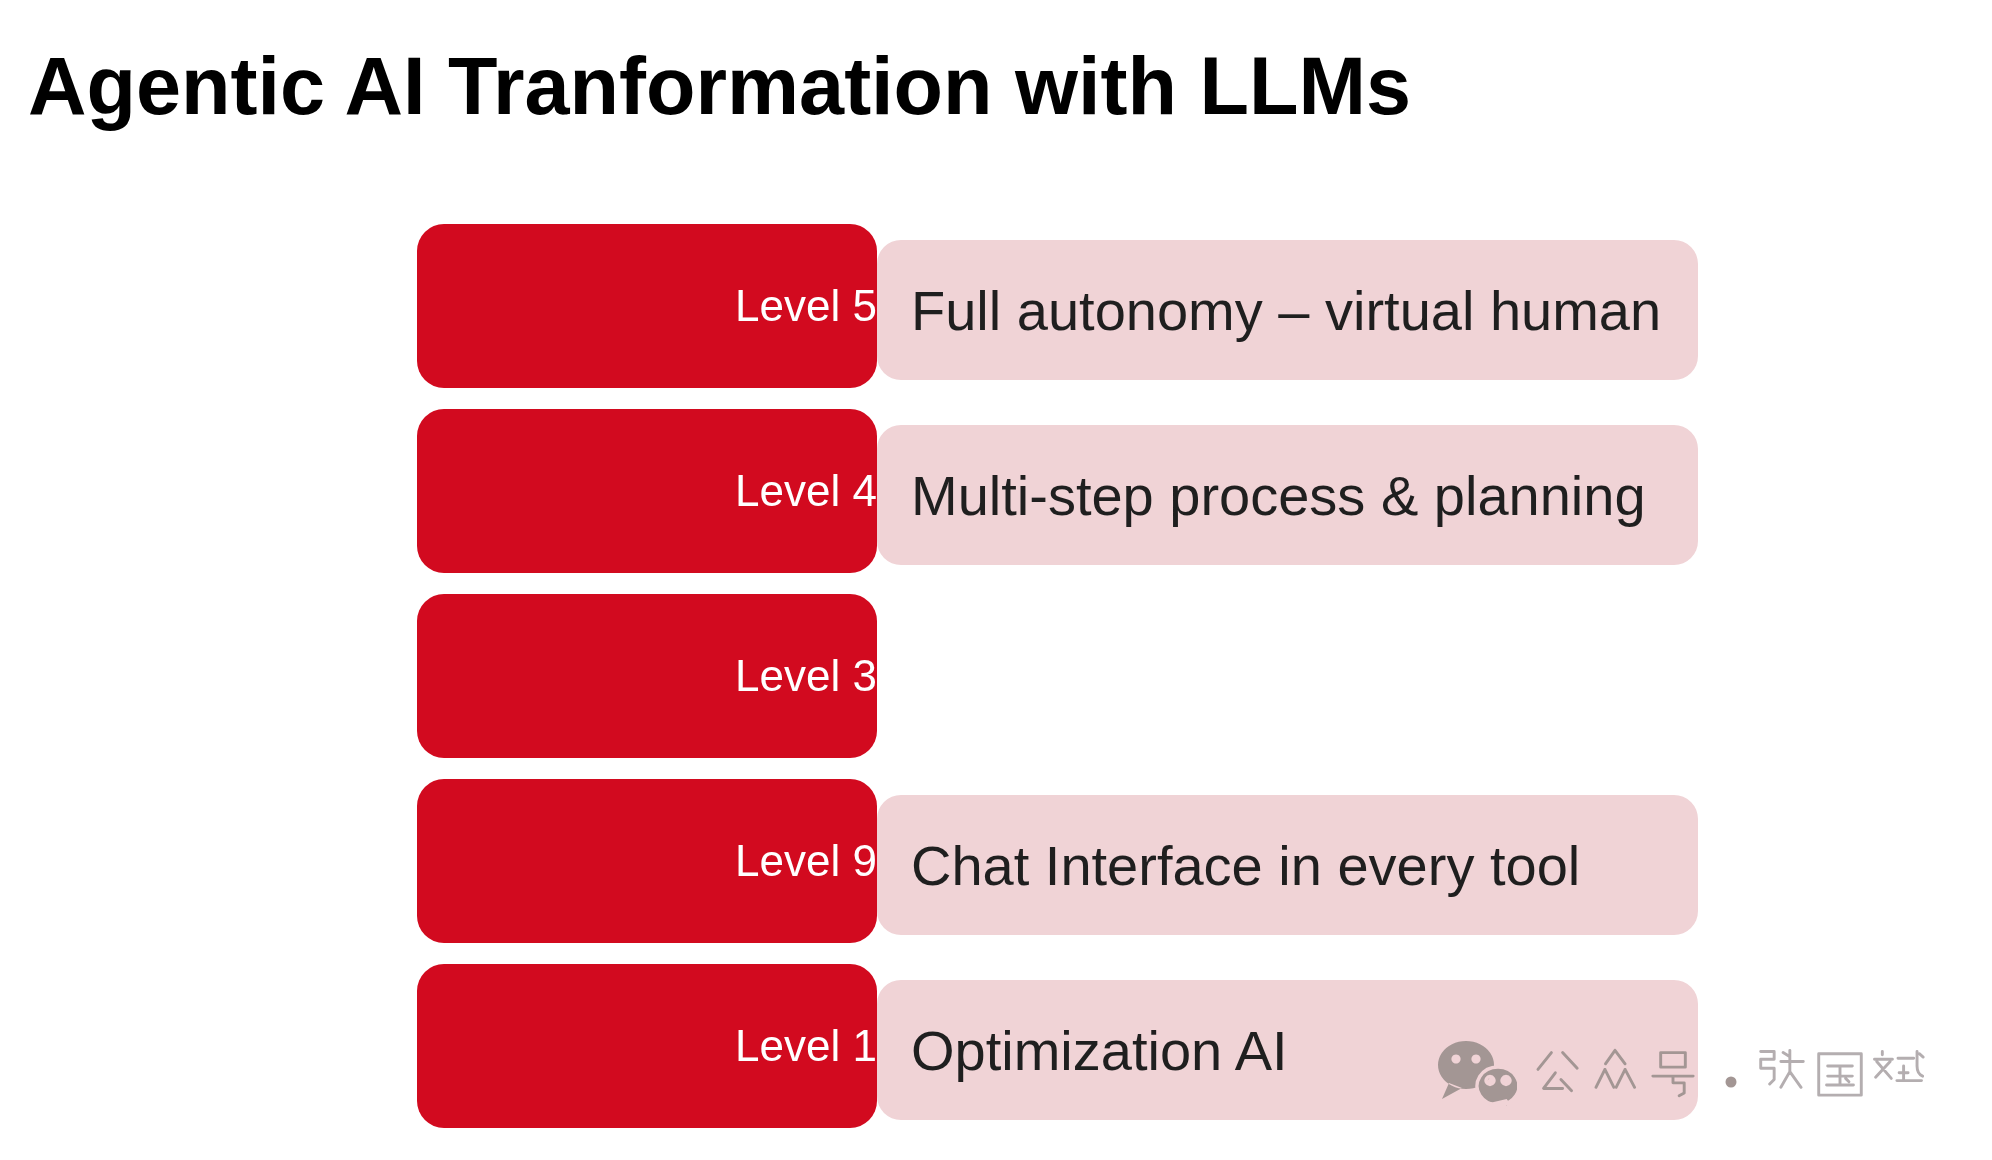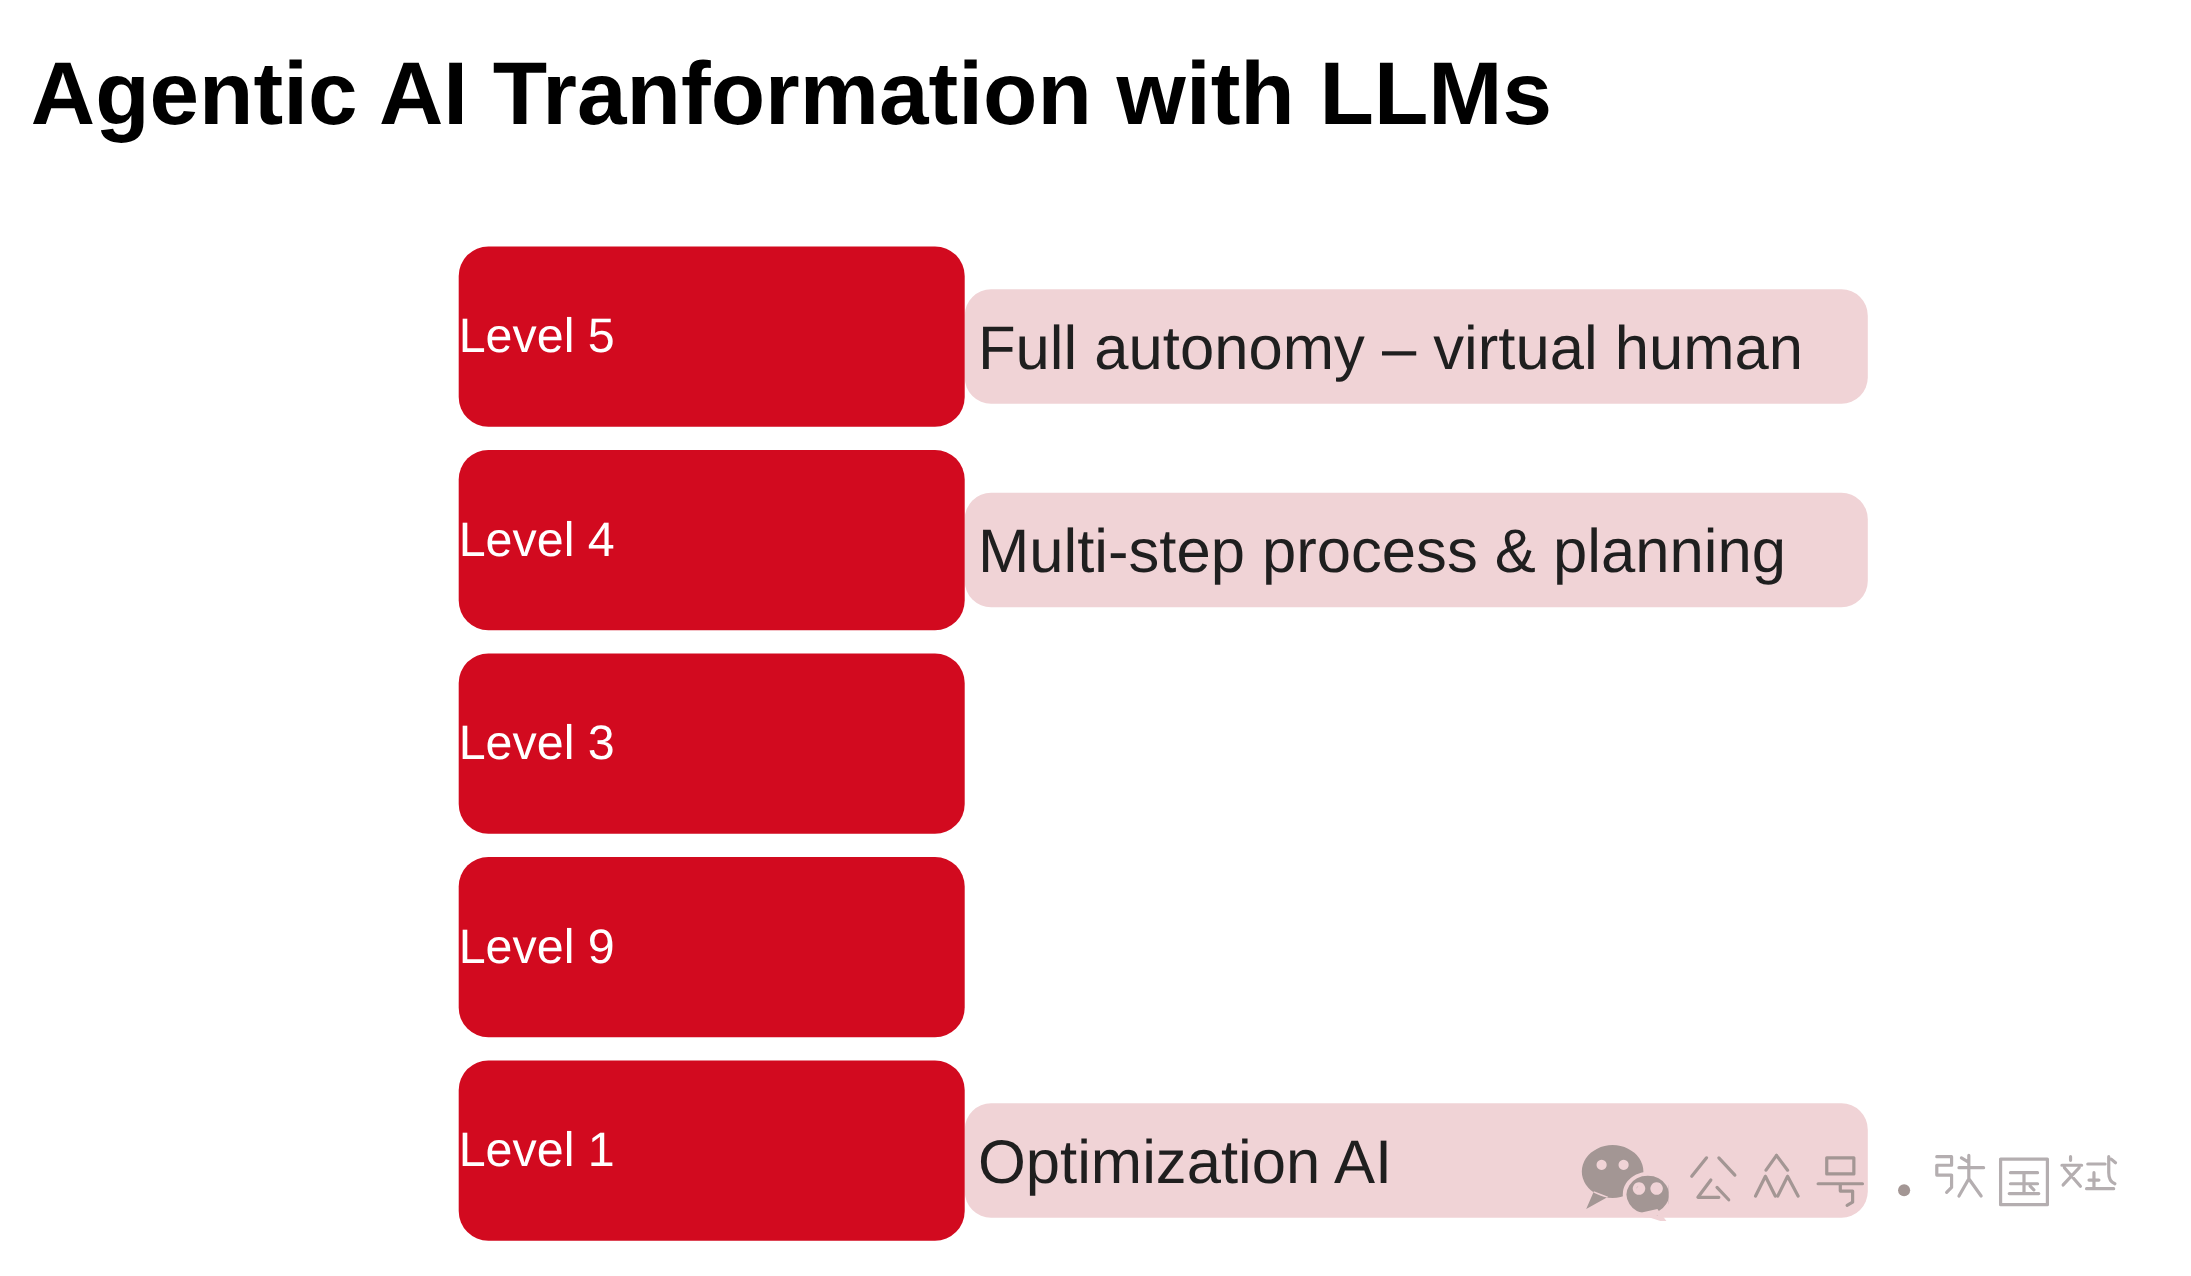--- a/index.html
+++ b/index.html
@@ -7,29 +7,29 @@
   body { font-family:"Liberation Sans", sans-serif; }
   .page { position:relative; width:1992px; height:1160px; background:#fff;border-radius:22px; }
   .title {
     position:absolute; left:28px; top:42px;
     font-size:81px; font-weight:bold; color:var(--title-text,#000);
     letter-spacing:0px; white-space:nowrap; line-height:1.1;
   }
   .row { position:absolute; left:417px; width:1281px; height:172px; }
   .r0 { top:224px; } .r1 { top:409px; } .r2 { top:594px; } .r3 { top:779px; } .r4 { top:964px; }
   .pink {
-    position:absolute; left:460px; top:16px; width:821px; height:104px;
+    position:absolute; left:460px; top:16px; width:821px; height:140px;
     background:var(--desc-box,#F0D3D6); border-radius:24px;
-    display:flex; align-items:center; padding-left:12px;
-    font-size:56px; color:var(--desc-text,#1F1F1F); white-space:nowrap;margin-top:23px;
+    display:flex; align-items:center; padding-left:34px;
+    font-size:56px; color:var(--desc-text,#1F1F1F); white-space:nowrap;
   }
   .red {
     position:absolute; left:0; top:0; width:460px; height:164px;
     background:var(--level-box,#D20A1F); border-radius:27px;
-    display:flex; align-items:center; justify-content:flex-start;
+    display:flex; align-items:center; justify-content:flex-end;
     font-size:44px; color:#ffffff; white-space:nowrap;
   }
   .watermark { position:absolute; left:1437px; top:1040px; display:flex; align-items:center; }
   .wm-icon { width:80px; height:70px; margin-right:12px; }
   .wm-text-svg { height:70px; width:400px; }
   .sr { position:absolute; width:1px; height:1px; overflow:hidden; clip:rect(0 0 0 0); }
 </style>
 </head>
 <body>
 
@@ -51,20 +51,23 @@
     <div class="red">
         <span>Level 4</span>
       </div>
   </div>
   <div class="row r2">
     <div class="red">
         <span>Level 3</span>
       </div>
   </div>
   <div class="row r3">
+    <div class="pink">
+        <span>Chat Interface in every tool</span>
+      </div>
     <div class="red">
         <span>Level 9</span>
       </div>
   </div>
   <div class="row r4">
     <div class="pink">
         <span>Optimization AI</span>
       </div>
     <div class="red">
         <span>Level 1</span>

